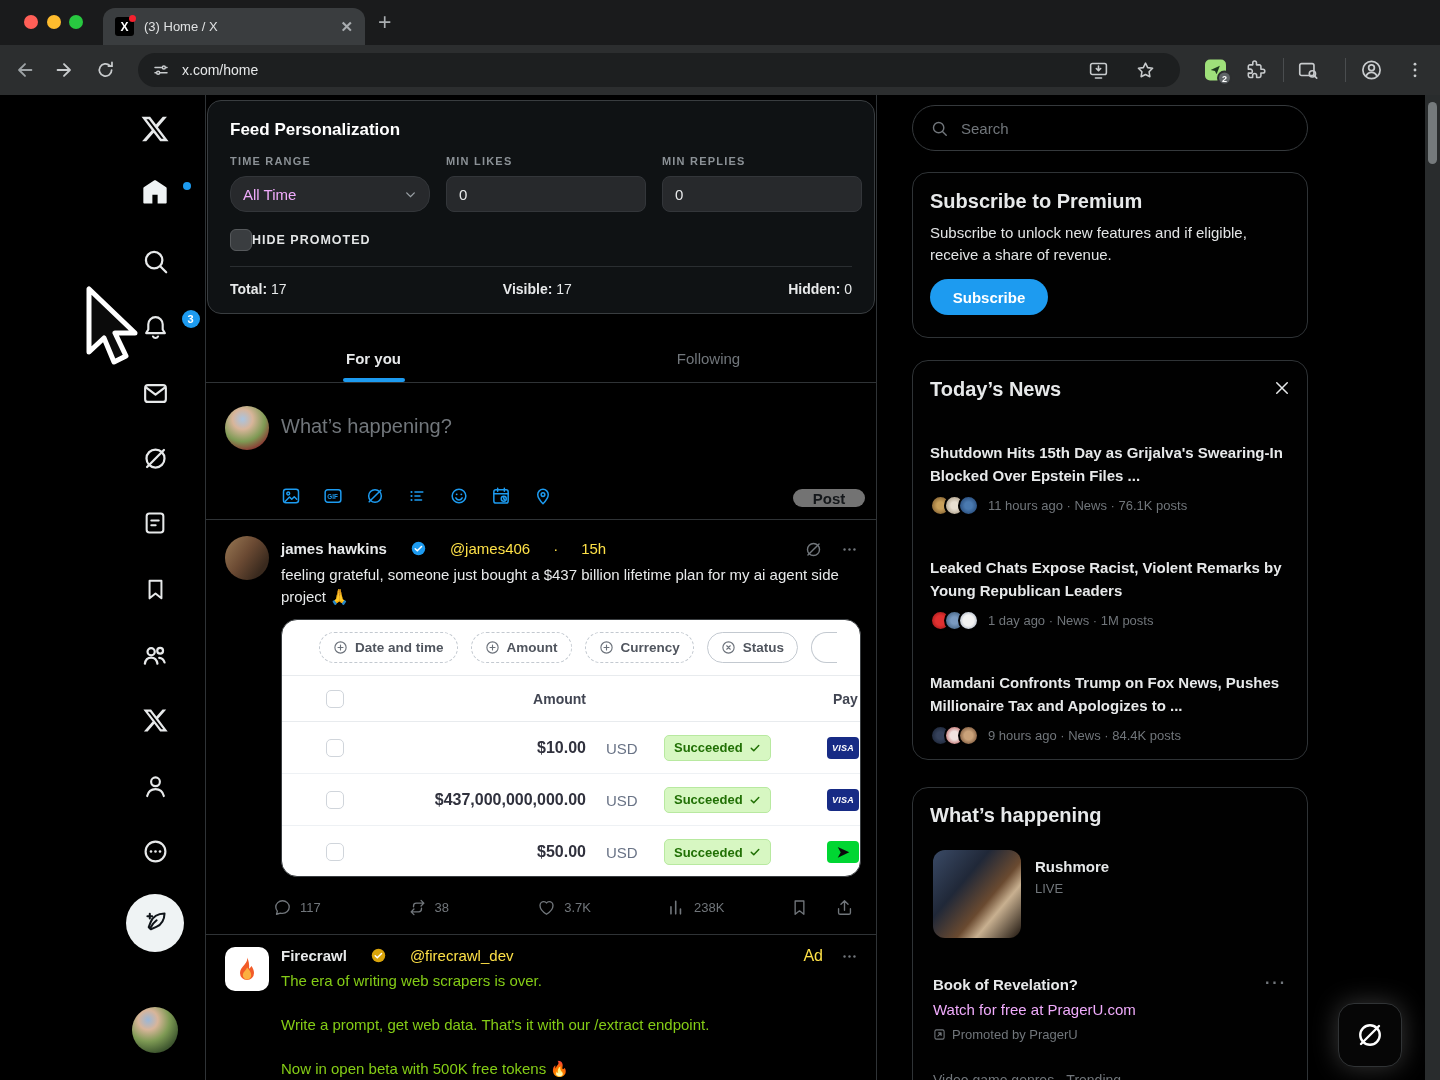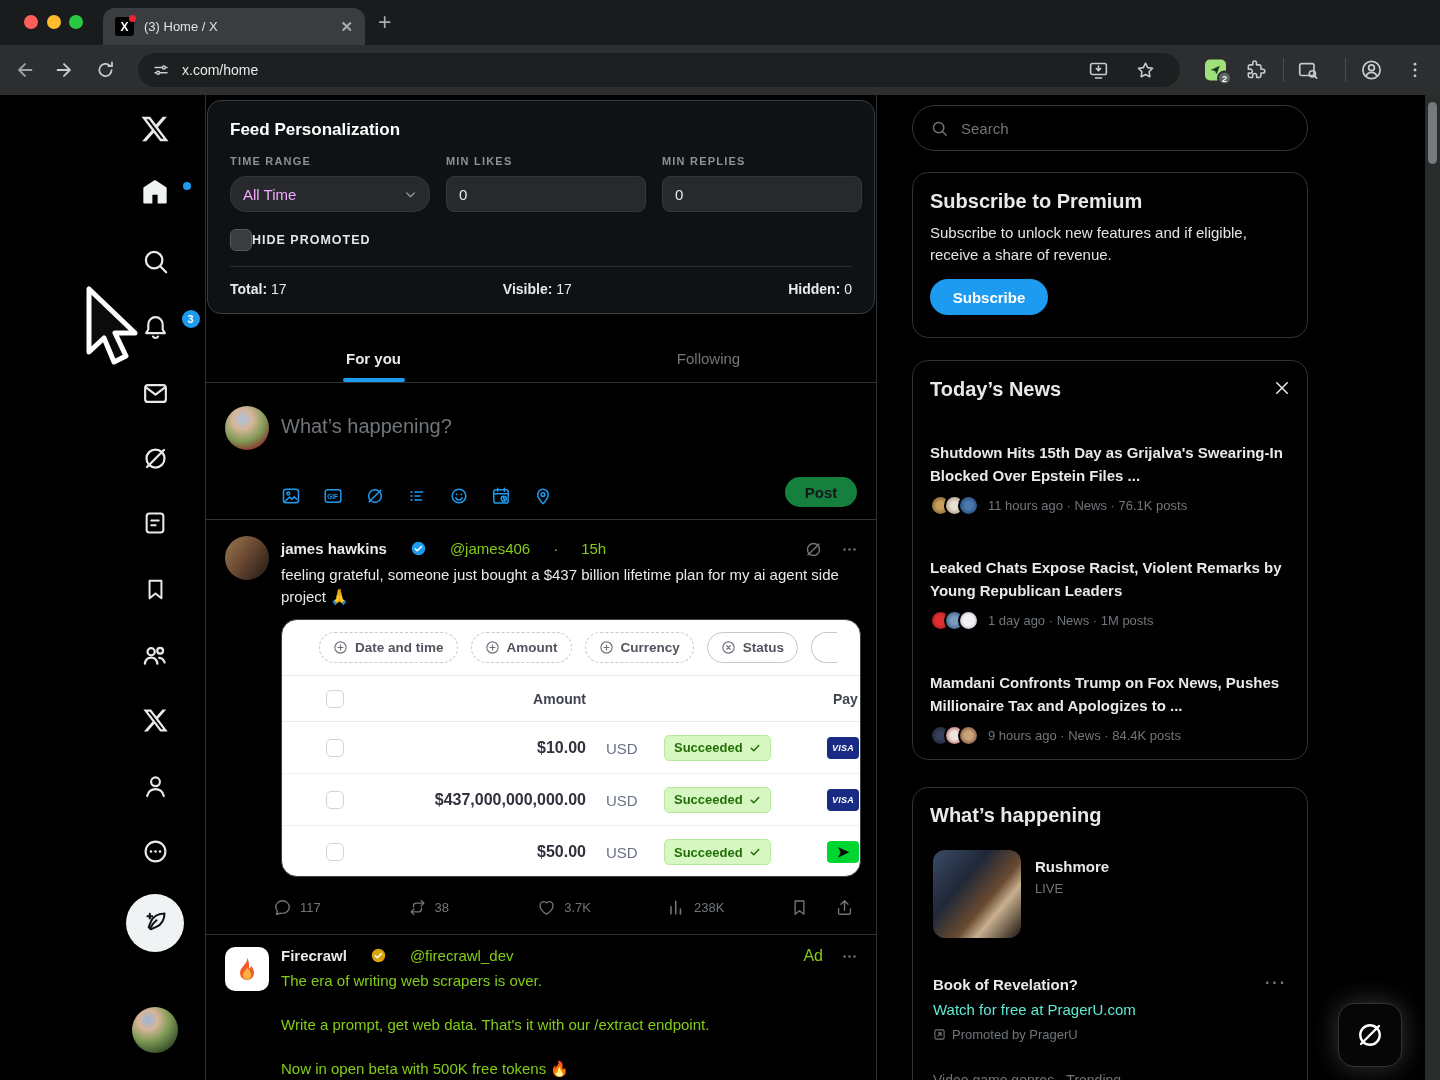--- a/index.html
+++ b/index.html
@@ -55,28 +55,28 @@
   .feedtabs { position:absolute; top:240px; left:0; right:0; height:48px; display:flex; border-bottom:1px solid #2f3336; }
   .ftab { flex:1; display:flex; align-items:center; justify-content:center; position:relative; font-size:15px; }
   .ftab.active { color:#e7e9ea; font-weight:bold; }
   .ftab.idle { color:#71767b; }
   .ftab-underline { position:absolute; bottom:0; left:50%; transform:translateX(-50%); width:62px; height:4px; border-radius:2px; background:#1d9bf0; }
 
   .composer { position:absolute; top:288px; left:0; right:0; height:137px; border-bottom:1px solid #2f3336; }
   .c-avatar { position:absolute; left:19px; top:23px; width:44px; height:44px; border-radius:50%; background:radial-gradient(circle at 40% 30%, #aac4e0 0%, #d8b59a 25%, #7e9a54 55%, #8a3a34 78%, #3a2a22 100%); }
   .c-placeholder { position:absolute; left:75px; top:32px; color:#71767b; font-size:20px; }
   .c-icons { position:absolute; left:75px; bottom:13px; display:flex; gap:22px; align-items:center; color:#1d9bf0; }
-  .post-btn { position:absolute; right:19px; bottom:12px; width:72px; height:30px; border-radius:17px; background:#15803d; color:#14171a; font-weight:bold; font-size:15px; display:flex; align-items:center; justify-content:center; }
+  .post-btn { position:absolute; right:11px; bottom:12px; width:72px; height:18px; border-radius:17px; background:#737373; color:#14171a; font-weight:bold; font-size:15px; display:flex; align-items:center; justify-content:center; }
 
   .tweet { position:absolute; left:0; right:0; }
   .t-avatar { position:absolute; left:19px; top:16px; width:44px; height:44px; border-radius:50%; }
   .t1-avatar { background:linear-gradient(125deg,#9a7a55 0%, #6b4a33 45%, #3a2a1e 80%); }
   .t-header { position:absolute; left:75px; top:20px; display:flex; align-items:center; gap:23px; font-size:15px; white-space:nowrap; }
   .t-name { color:#e7e9ea; font-weight:bold; }
-  .t-handle, .t-sep, .t-time { color:#84cc16; }
+  .t-handle, .t-sep, .t-time { color:#fde047; }
   .t-actions { position:absolute; right:18px; top:20px; display:flex; gap:18px; color:#71767b; align-items:center; }
   .t-text { position:absolute; left:75px; top:44px; width:568px; color:#e7e9ea; font-size:15px; line-height:22px; }
 
   .pt-img { position:absolute; left:75px; top:99px; width:580px; height:258px; background:#fff; border-radius:16px; overflow:hidden; border:1px solid #3a3e41; }
   .pt-chips { height:56px; display:flex; align-items:center; gap:13px; padding-left:37px; border-bottom:1px solid #e8ebee; overflow:hidden; }
   .chip { display:flex; align-items:center; gap:7px; height:31px; padding:0 13px; border:1px dashed #c3c9d0; border-radius:16px; color:#50555e; font-size:13.5px; font-weight:bold; white-space:nowrap; flex:none; }
   .chip.solid { border-style:solid; }
   .chip-frag { width:26px; height:31px; border:1px solid #c3c9d0; border-right:none; border-radius:16px 0 0 16px; flex:none; }
   .pt-hrow { position:relative; height:46px; border-bottom:1px solid #e8ebee; }
   .pt-row { position:relative; height:52px; border-bottom:1px solid #eef1f4; }
@@ -117,21 +117,21 @@
   .astack { display:flex; }
   .astack span { width:21px; height:21px; border-radius:50%; border:2px solid #010101; }
   .astack span + span { margin-left:-7px; }
   .wh { top:692px; height:480px; }
   .wh-title { position:absolute; left:17px; top:16px; }
   .wh-thumb { position:absolute; left:20px; top:62px; width:88px; height:88px; border-radius:12px; background:linear-gradient(130deg,#3a4a66 0%, #202838 35%, #6a4a30 60%, #c8b090 72%, #1a120c 100%); }
   .wh-live-name { position:absolute; left:122px; top:70px; font-size:15px; font-weight:bold; color:#e7e9ea; }
   .wh-live-label { position:absolute; left:122px; top:93px; font-size:13px; color:#71767b; }
   .wh-promo-title { position:absolute; left:20px; top:188px; font-size:15px; font-weight:bold; color:#e7e9ea; }
   .wh-kebab { position:absolute; right:20px; top:186px; color:#71767b; letter-spacing:2px; font-weight:bold; }
-  .wh-promo-sub { position:absolute; left:20px; top:213px; font-size:15px; color:#5eead4; }
+  .wh-promo-sub { position:absolute; left:20px; top:213px; font-size:15px; color:#f0abfc; }
   .wh-promoted { position:absolute; left:20px; top:239px; display:flex; align-items:center; gap:6px; font-size:13px; color:#71767b; }
   .wh-trend { position:absolute; left:20px; top:284px; font-size:14px; color:#71767b; }
 
   .grok-fab { position:absolute; left:1338px; top:908px; width:64px; height:64px; border-radius:16px; background:#060606; border:1px solid #303335; box-shadow:0 0 26px rgba(255,255,255,.22); display:flex; align-items:center; justify-content:center; color:#fff; }
 
   .sb-track { position:absolute; right:0; top:0; width:15px; height:985px; background:#292c2d; }
   .sb-thumb { position:absolute; right:3px; top:7px; width:9px; height:62px; border-radius:5px; background:#757a7c; }
 
   .cursor { position:absolute; left:84px; top:286px; z-index:50; pointer-events:none; }
   svg { display:block; }

